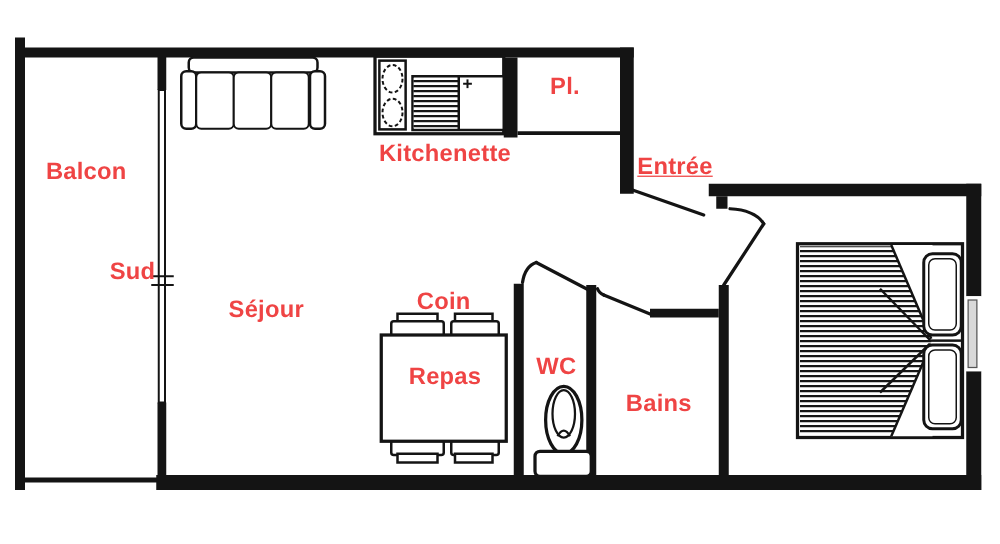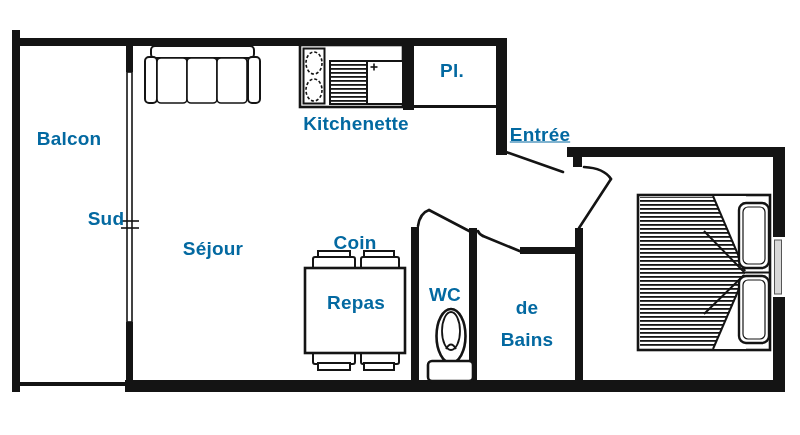--- a/index.html
+++ b/index.html
@@ -3,21 +3,21 @@
 <meta charset="utf-8">
 <style>
   html,body{margin:0;padding:0;background:#ffffff;}
   .plan{
     position:relative;width:800px;height:435px;background:#ffffff;overflow:hidden;
     font-family:"Liberation Sans", sans-serif;
   }
   .plan svg{position:absolute;left:0;top:0;}
   .lbl{
     position:absolute;transform:translate(-50%,-50%);
-    font-weight:bold;font-size:19px;color:#0369a1;white-space:nowrap;
+    font-weight:bold;font-size:19px;color:#ef4444;white-space:nowrap;
     letter-spacing:0.2px;line-height:1;
   }
   .lbl.multi{line-height:32px;text-align:center;}
 </style>
 </head>
 <body>
 
 <div class="plan">
 
   <svg width="800" height="435" viewBox="0 0 800 435">
@@ -148,17 +148,16 @@
   <div class="lbl" style="left:69px;top:138px;">Balcon</div>
   <div class="lbl" style="left:72px;top:218px;margin-left:34px;">Sud</div>
   <div class="lbl" style="left:213px;top:224px;margin-top:24px;">Séjour</div>
   <div class="lbl" style="left:356px;top:123px;">Kitchenette</div>
   <div class="lbl" style="left:452px;top:70px;">Pl.</div>
   <div class="lbl" style="left:540px;top:134px;text-decoration:underline;">Entrée</div>
   <div class="lbl" style="left:355px;top:242px;">Coin</div>
   <div class="lbl" style="left:356px;top:302px;">Repas</div>
   <div class="lbl" style="left:445px;top:294px;">WC</div>
   <div class="lbl multi" style="left:527px;top:324px;">
-    <div>de</div>
     <div>Bains</div>
   </div>
 
 </div>
 
 </body></html>

